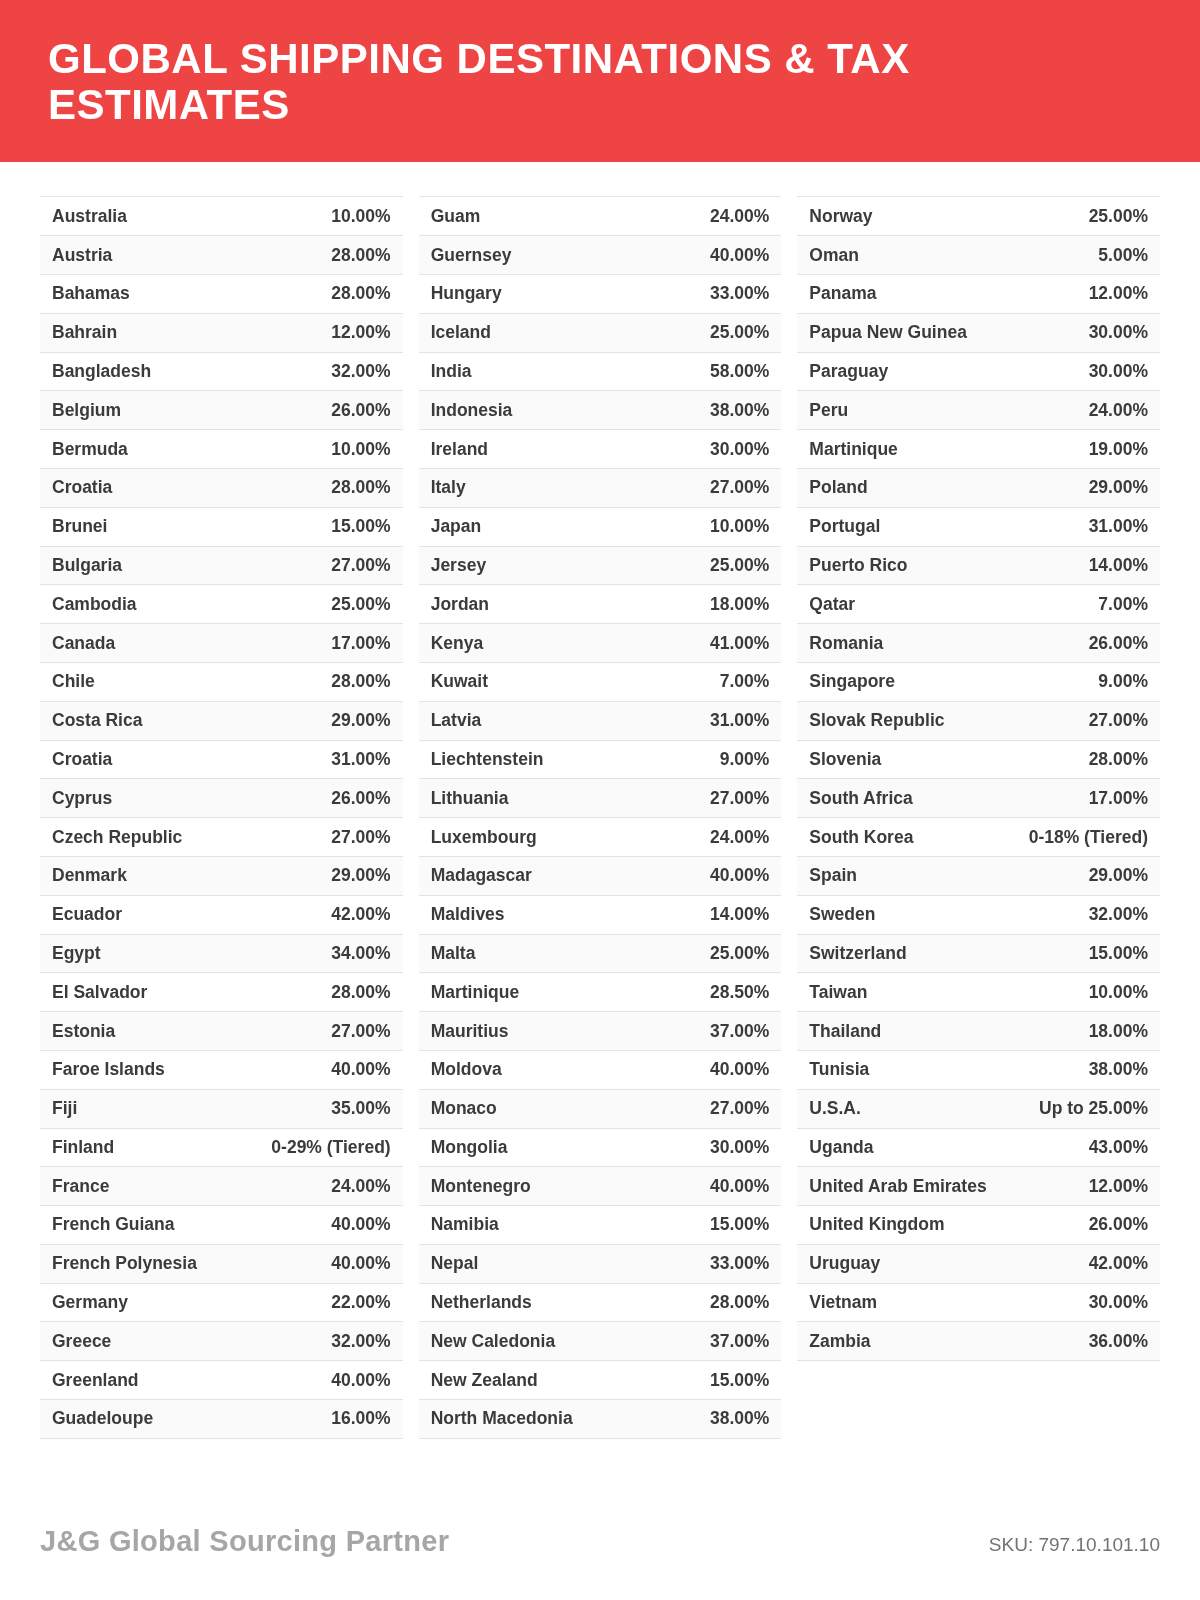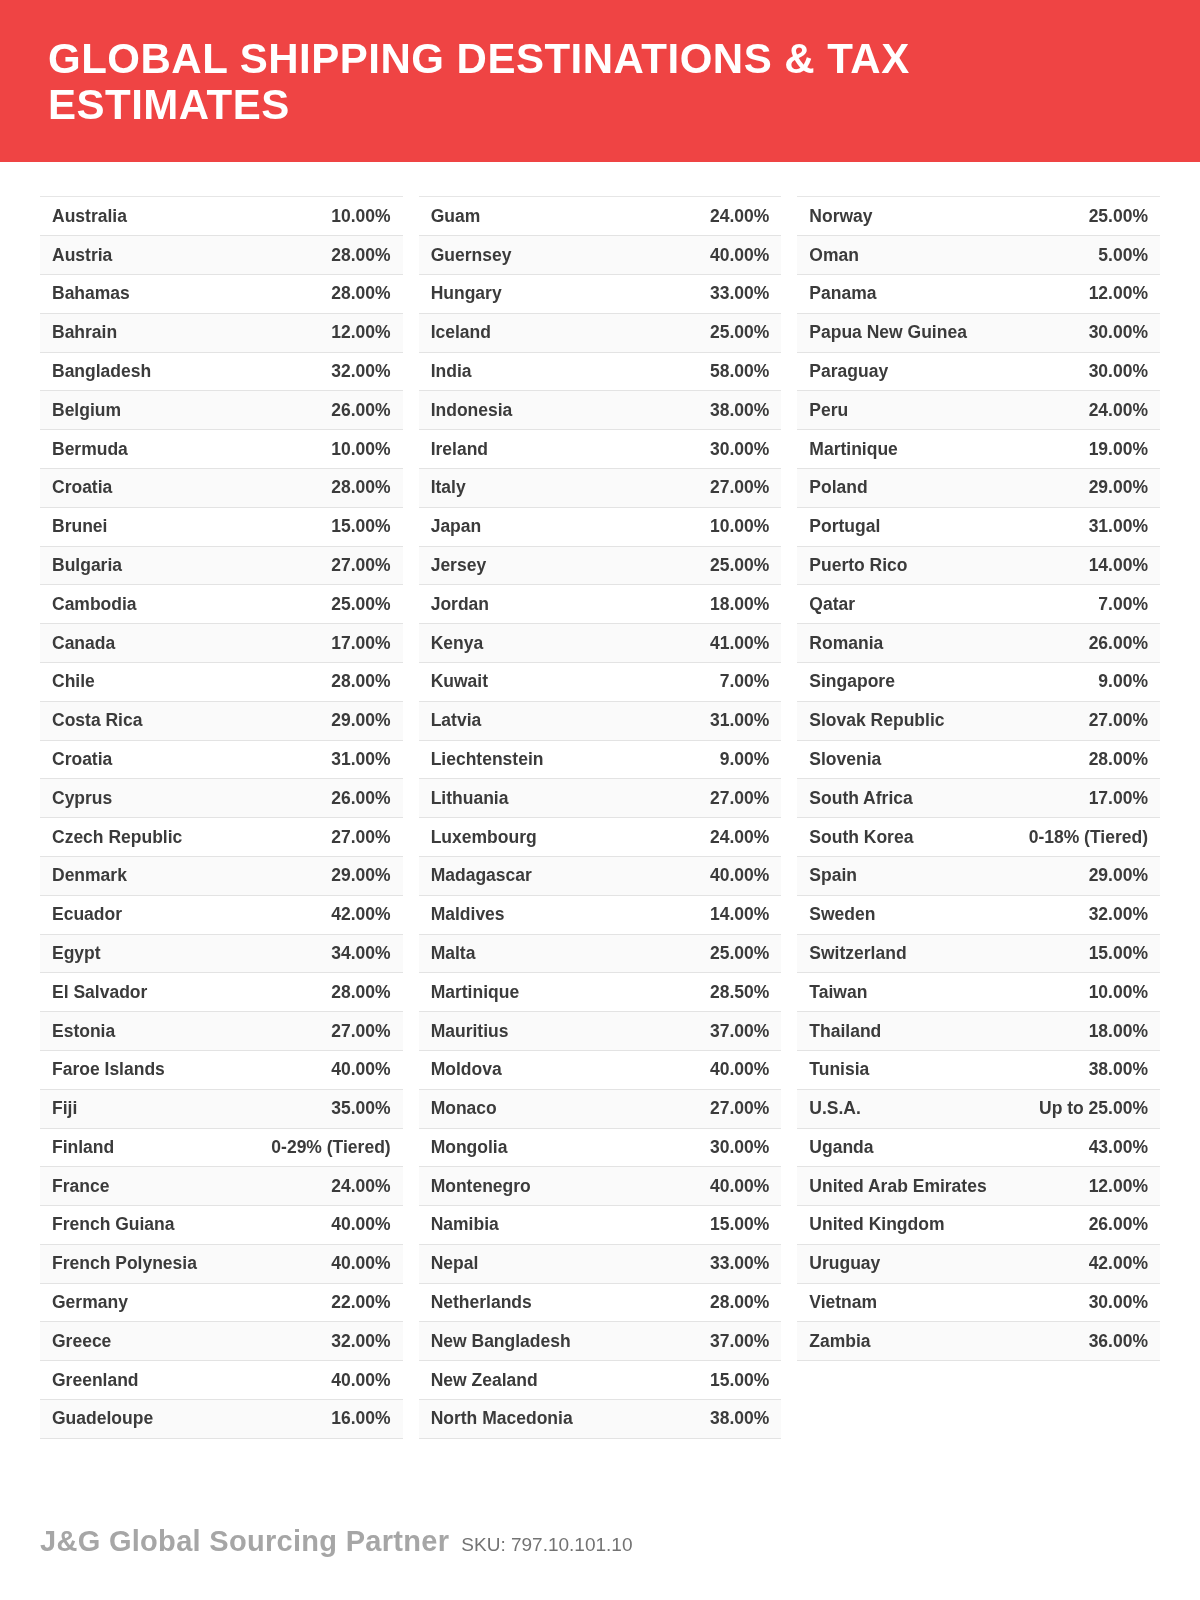--- a/index.html
+++ b/index.html
@@ -62,22 +62,22 @@
   .rate {
     white-space: nowrap;
     text-align: right;
   }
   .footer {
     position: absolute;
     left: 40px;
     right: 40px;
     bottom: 42px;
     display: flex;
+    justify-content: space-between;
     align-items: baseline;
-    gap: 12px;
   }
   .brand {
     font-size: 29px;
     font-weight: 800;
     color: #a6a6a6;
     letter-spacing: 0.3px;
   }
   .sku {
     font-size: 19px;
     font-weight: 400;
@@ -333,21 +333,21 @@
       </div>
       <div class="row">
         <span class="country">Nepal</span>
         <span class="rate">33.00%</span>
       </div>
       <div class="row">
         <span class="country">Netherlands</span>
         <span class="rate">28.00%</span>
       </div>
       <div class="row">
-        <span class="country">New Bangladesh</span>
+        <span class="country">New Caledonia</span>
         <span class="rate">37.00%</span>
       </div>
       <div class="row">
         <span class="country">New Zealand</span>
         <span class="rate">15.00%</span>
       </div>
       <div class="row">
         <span class="country">North Macedonia</span>
         <span class="rate">38.00%</span>
       </div>

